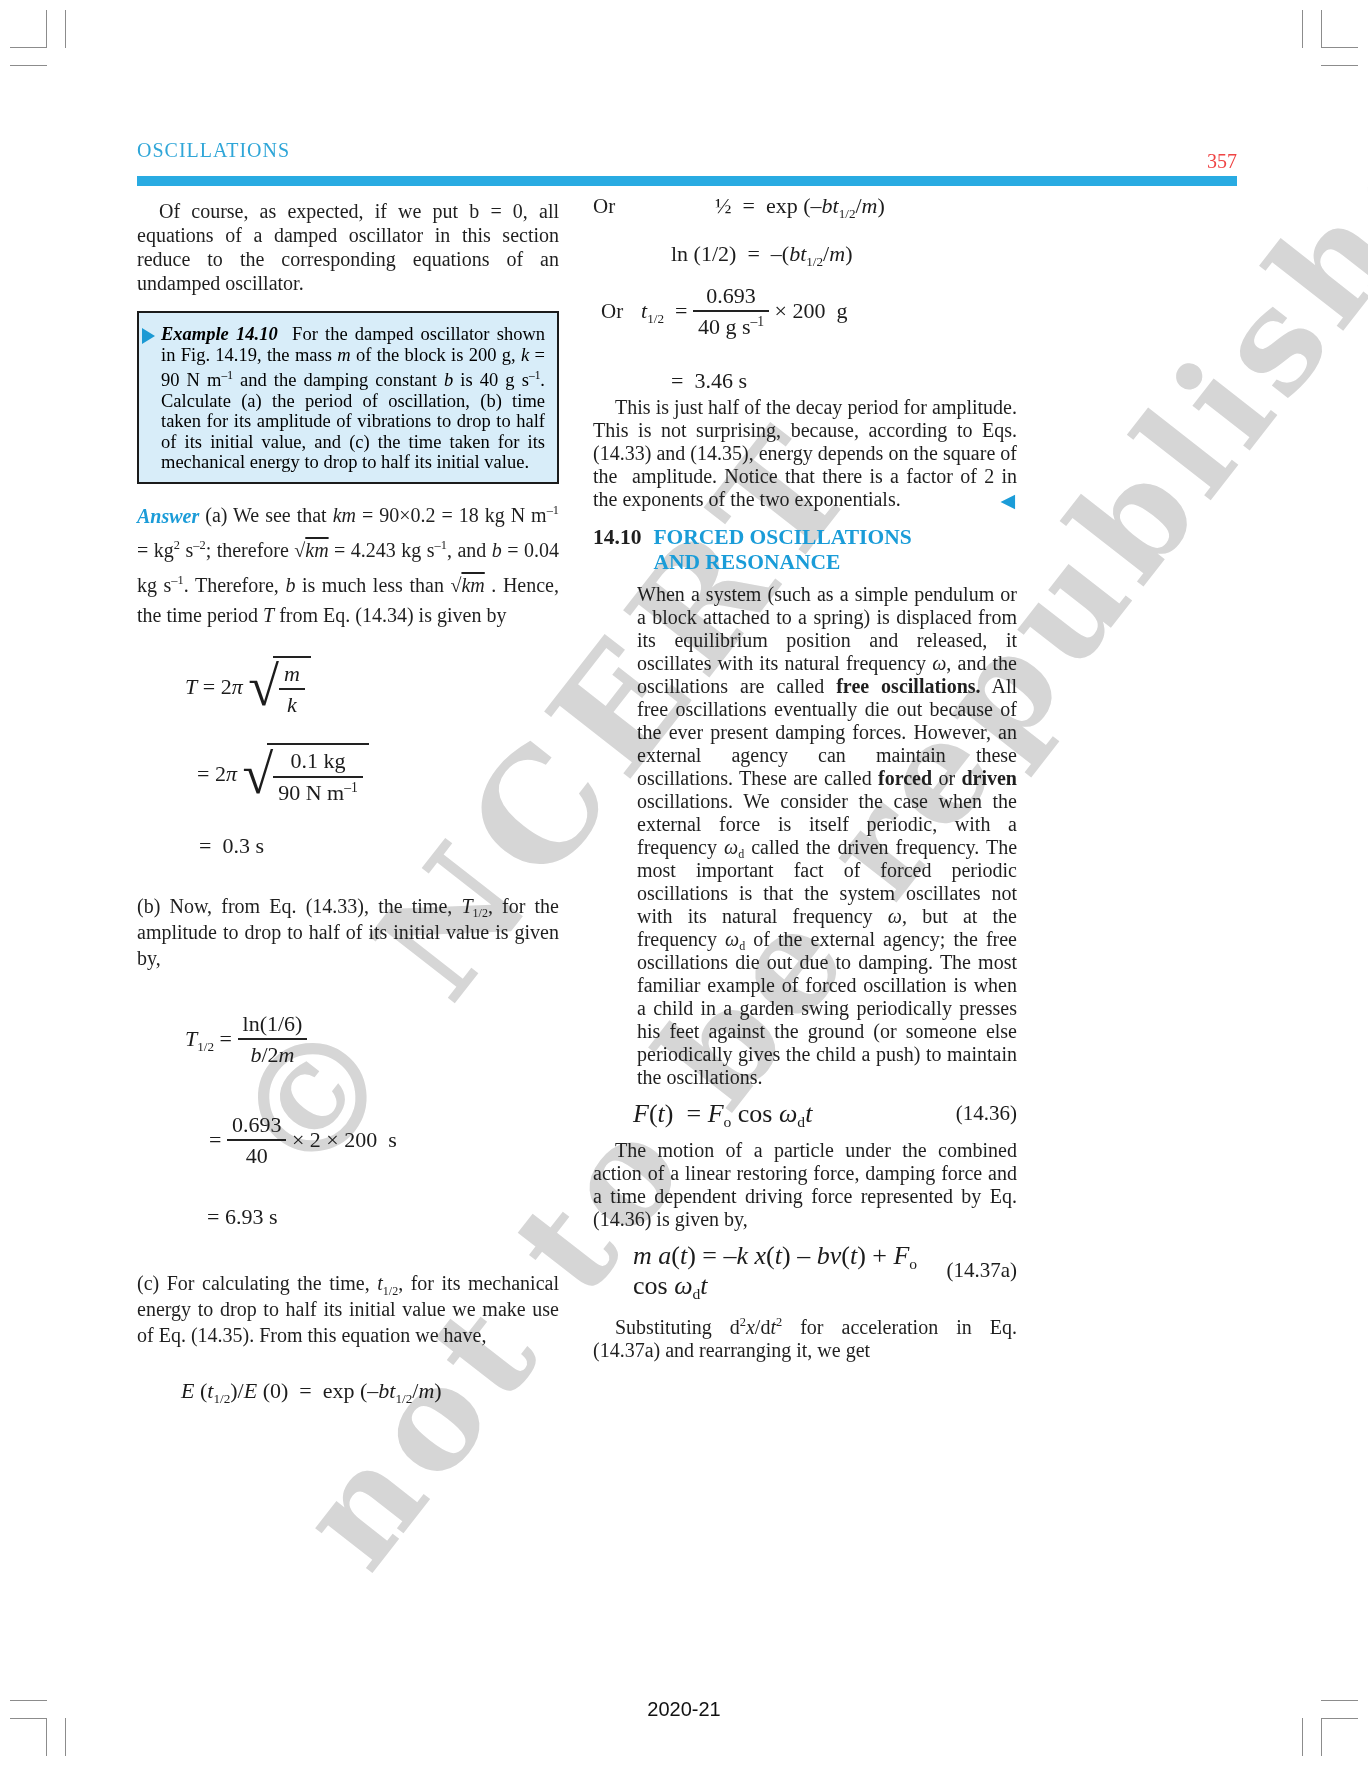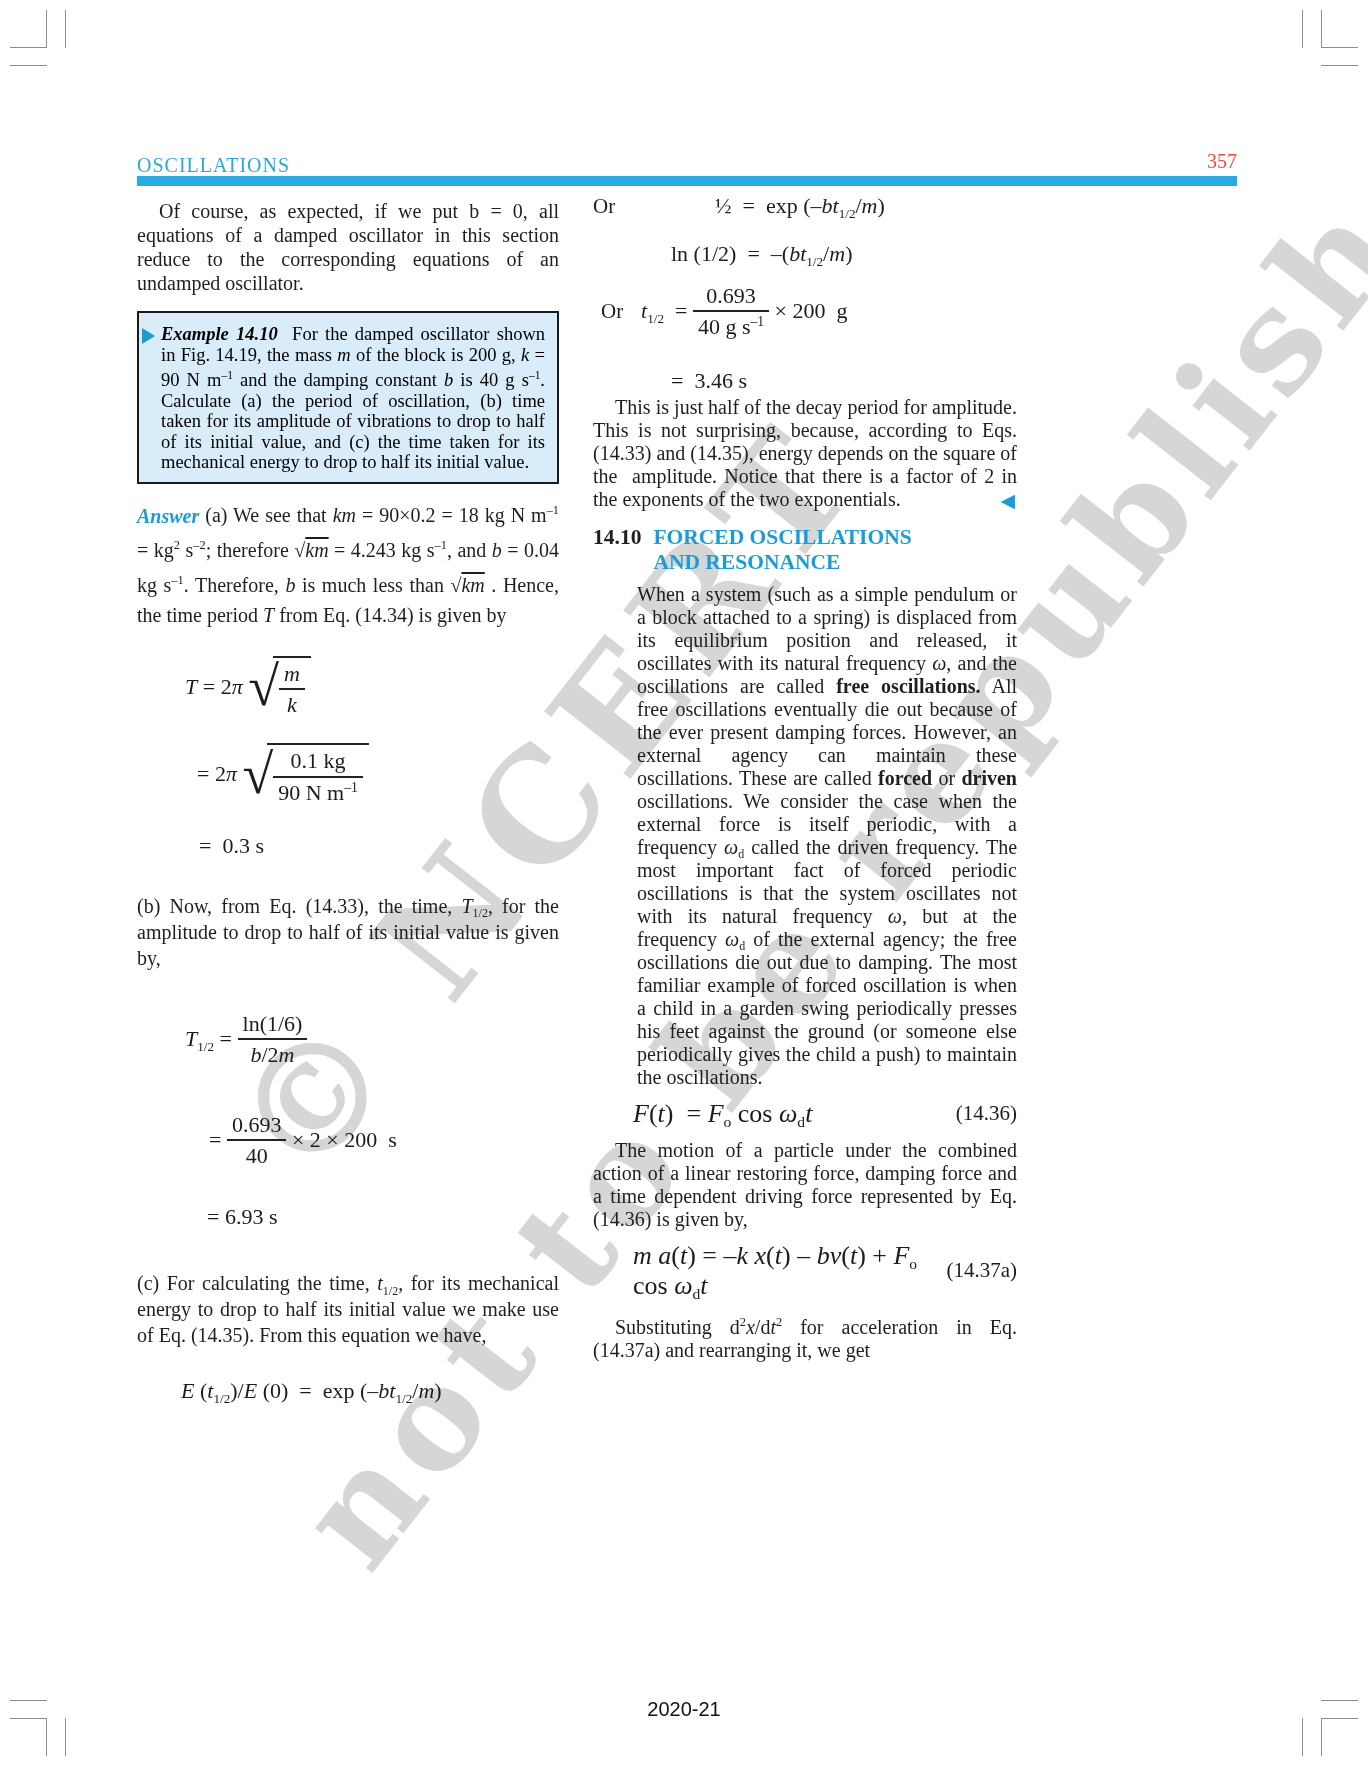--- a/index.html
+++ b/index.html
@@ -13,21 +13,21 @@
   .watermark {
     position:absolute; left:-60px; top:600px; width:1440px; z-index:0;
     transform:rotate(-52deg); transform-origin:center; text-align:center;
     color:#d6d6d6; font-family:"DejaVu Serif", serif; font-weight:700;
     pointer-events:none;
   }
   .watermark .wm-line1 { font-size:150px; line-height:290px; letter-spacing:14px; white-space:nowrap; }
   .watermark .wm-line2 { font-size:140px; line-height:290px; letter-spacing:10px; white-space:nowrap; }
   
   .header-title {
-    position:absolute; left:137px; top:154px; z-index:2;
+    position:absolute; left:137px; top:139px; z-index:2;
     font-size:20px; letter-spacing:1px; color:#2fa6d8;
   }
   .page-number {
     position:absolute; right:131px; top:150px; z-index:2;
     font-size:20px; color:#ef4444;
   }
   .header-rule {
     position:absolute; left:137px; top:176px; width:1100px; height:10px;
     background:#29abe2; z-index:2;
   }

